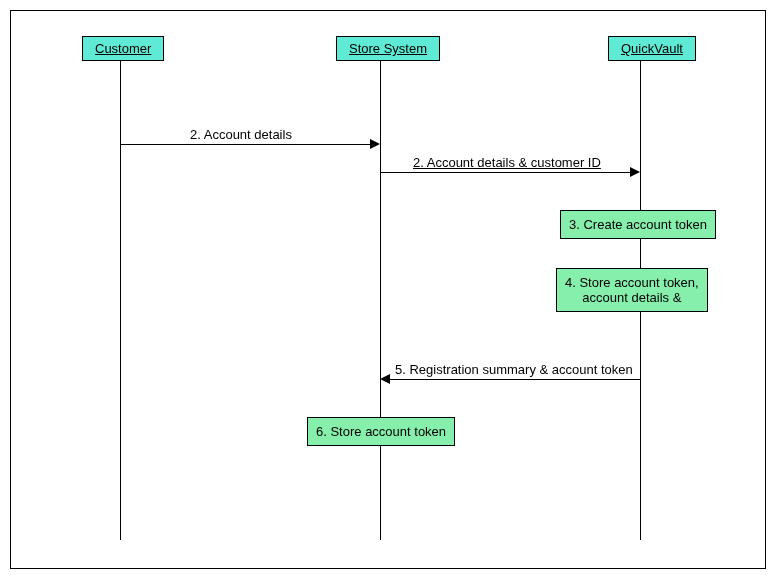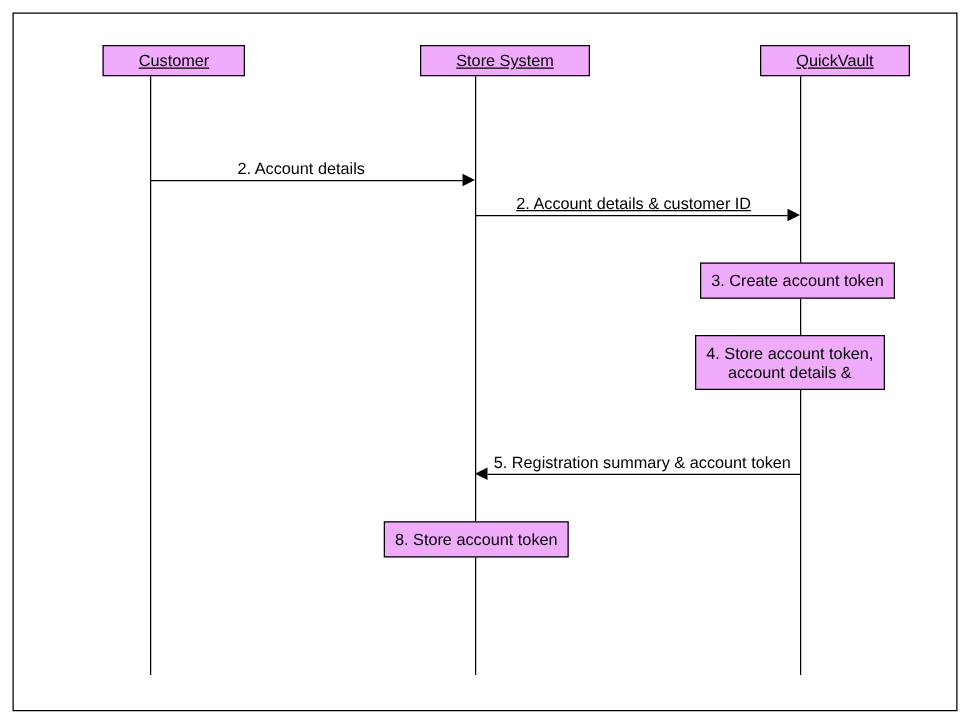--- a/index.html
+++ b/index.html
@@ -21,35 +21,35 @@
     left: 10px;
     top: 10px;
     width: 756px;
     height: 559px;
     border: 1px solid #000;
     box-sizing: border-box;
   }
   .participant {
     position: absolute;
     border: 1px solid #000;
-    background: #f0abfc;
-    padding: 4px 28px;
+    background: #5eead4;
+    padding: 4px 12px;
     text-align: center;
     text-decoration: underline;
     white-space: nowrap;
   }
   .lifeline {
     position: absolute;
     width: 0;
     border-left: 1px solid #000;
   }
   .msgbox {
     position: absolute;
     border: 1px solid #000;
-    background: #f0abfc;
+    background: #86efac;
     padding: 6px 8px;
     text-align: center;
     white-space: nowrap;
   }
   .msglabel {
     position: absolute;
     white-space: nowrap;
   }
   .arrow-line {
     position: absolute;
@@ -98,15 +98,15 @@
 
   <div class="msgbox" style="left:556px; top:268px;">
     <div>4. Store account token,</div>
     <div>account details &amp;</div>
   </div>
 
   <div class="msglabel" style="left:395px; top:362px;">5. Registration summary &amp; account token</div>
   <div class="arrow-line" style="left:390px; top:379px; width:250px;"></div>
   <div class="arrow-head left" style="left:380px; top:374px;"></div>
 
-  <div class="msgbox" style="left:307px; top:417px;">8. Store account token</div>
+  <div class="msgbox" style="left:307px; top:417px;">6. Store account token</div>
 
 </div>
 
 </body></html>

